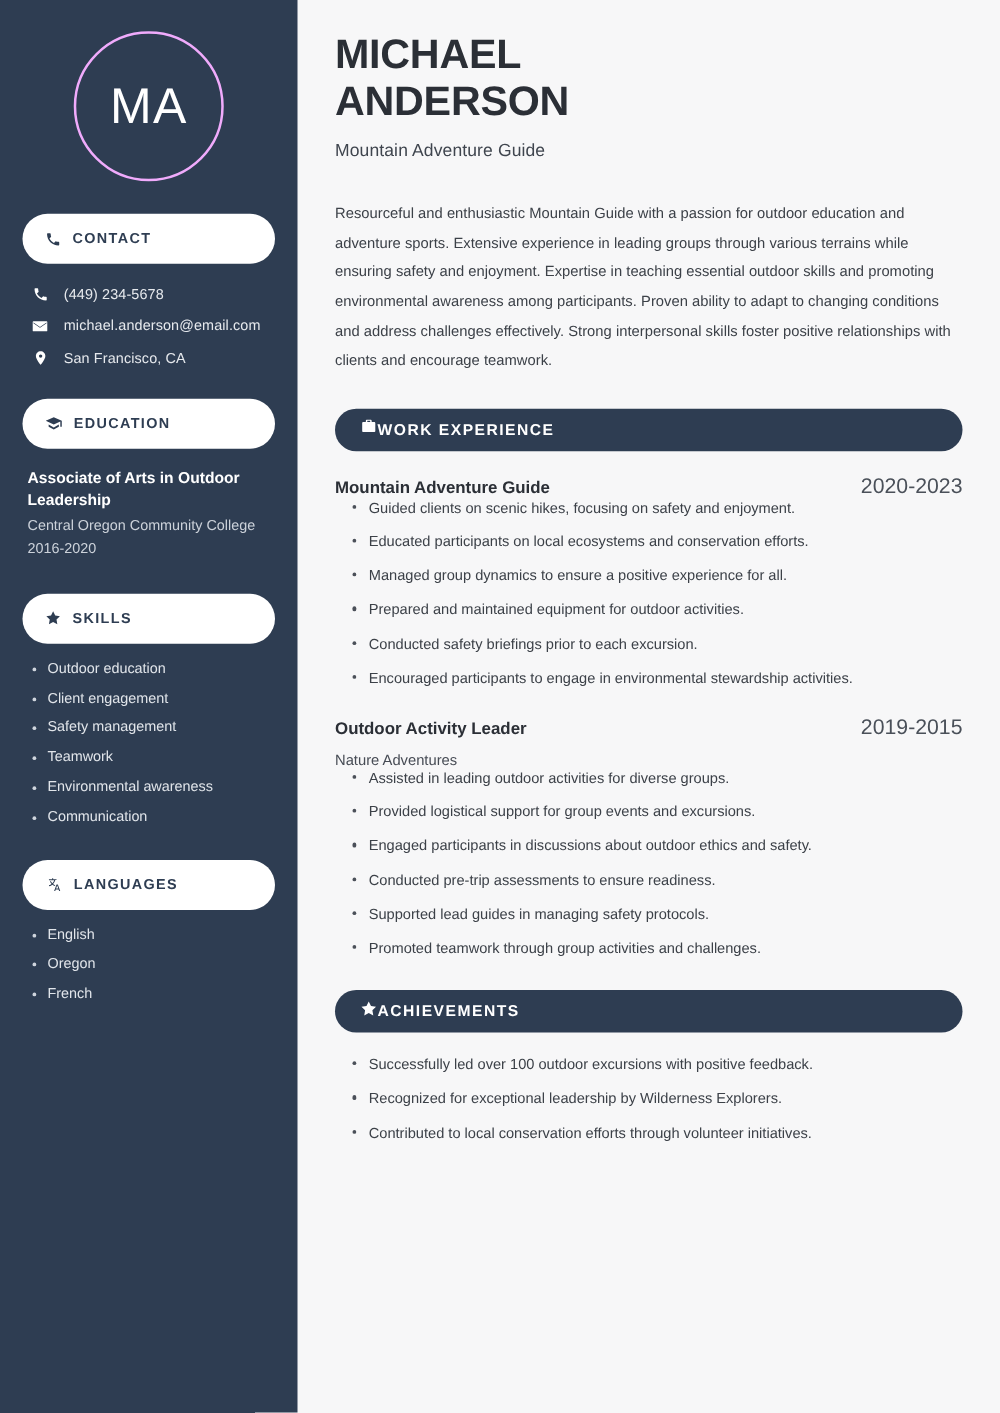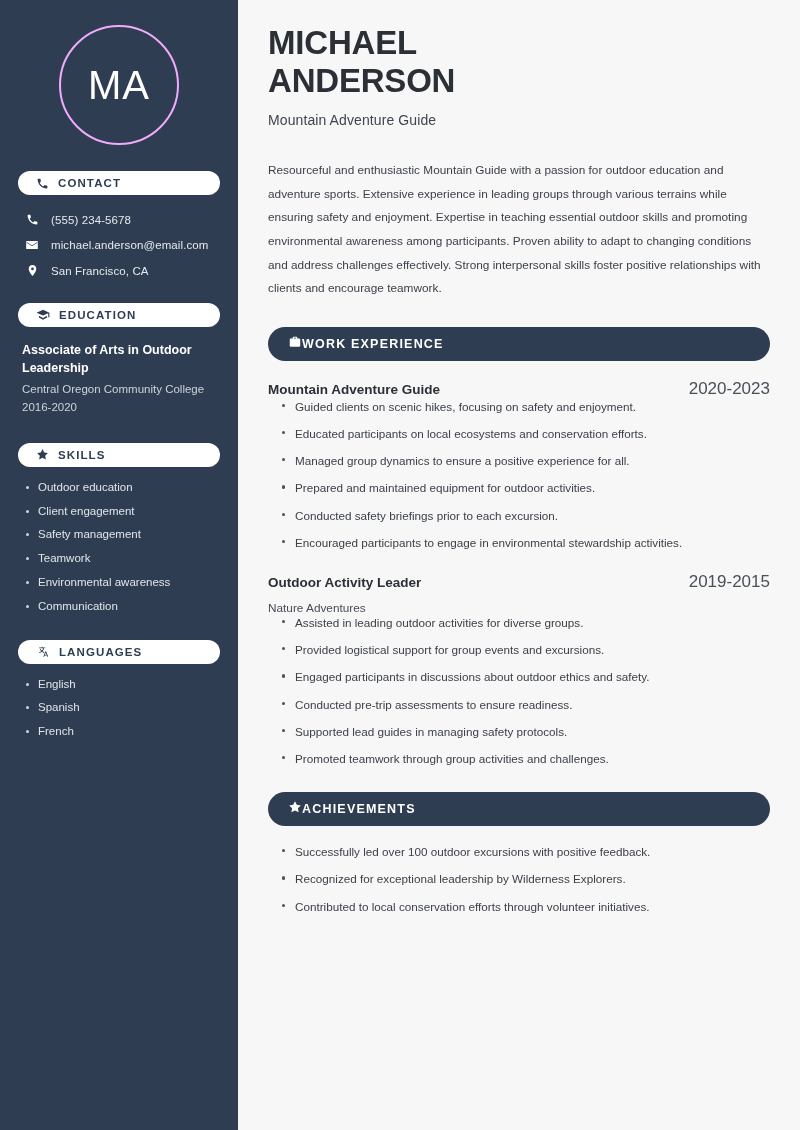--- a/index.html
+++ b/index.html
@@ -50,21 +50,21 @@
     font-weight: 400;
     letter-spacing: 1px;
     color: #ffffff;
     line-height: 1;
   }
 
   
   .pill {
     background: #ffffff;
     border-radius: 30px;
-    height: 24px;
+    height: 40px;
     display: flex;
     align-items: center;
     gap: 9px;
     padding: 0 18px;
     margin-bottom: 14px;
   }
   .pill .pill-label {
     font-size: 11.5px;
     font-weight: bold;
     letter-spacing: 1.1px;
@@ -238,21 +238,21 @@
       <span class="pill-label">CONTACT</span>
     </div>
 
     <div class="contact-list">
       <div class="contact-row">
         <span class="cicon">
           <svg width="13" height="13" viewBox="0 0 24 24" fill="#ffffff">
             <path d="M6.6 10.8c1.4 2.8 3.8 5.1 6.6 6.6l2.2-2.2c.3-.3.7-.4 1-.2 1.1.4 2.4.6 3.6.6.6 0 1 .4 1 1V20c0 .6-.4 1-1 1C10.6 21 3 13.4 3 4c0-.6.4-1 1-1h3.4c.6 0 1 .4 1 1 0 1.3.2 2.5.6 3.6.1.3 0 .7-.2 1l-2.2 2.2z"></path>
           </svg>
         </span>
-        <span class="ctext">(555) 234-5678</span>
+        <span class="ctext">(449) 234-5678</span>
       </div>
       <div class="contact-row">
         <span class="cicon">
           <svg width="14" height="14" viewBox="0 0 24 24" fill="#ffffff">
             <path d="M3 5h18c.6 0 1 .4 1 1v12c0 .6-.4 1-1 1H3c-.6 0-1-.4-1-1V6c0-.6.4-1 1-1zm9 8L3.6 7.2 3 7v1l9 6 9-6V7l-.6.2L12 13z"></path>
           </svg>
         </span>
         <span class="ctext">michael.anderson@email.com</span>
       </div>
       <div class="contact-row">
@@ -302,21 +302,21 @@
       <span>
         <svg width="14" height="14" viewBox="0 0 24 24" fill="#2e3d52">
           <path d="M11.2 4.2V2.8H9.8v1.4H5.4v1.3h7.2c-.5 1.6-1.4 3-2.6 4.1-.8-.7-1.4-1.6-1.9-2.6H6.7c.6 1.4 1.4 2.6 2.4 3.6-1.1.8-2.4 1.4-3.8 1.8l.5 1.3c1.6-.5 3.1-1.2 4.3-2.2 1 .8 2.2 1.5 3.4 2l.6-1.3c-1.1-.4-2.1-1-3-1.7 1.5-1.5 2.6-3.3 3.1-5.3h1.6V4.2h-4.6zM17.6 11.3h-1.8l-3.3 9h1.5l.8-2.2h3.8l.8 2.2h1.5l-3.3-9zm-2.4 5.5l1.5-4.1 1.5 4.1h-3z"></path>
         </svg>
       </span>
       <span class="pill-label">LANGUAGES</span>
     </div>
 
     <ul class="side-list">
       <li>English</li>
-      <li>Spanish</li>
+      <li>Oregon</li>
       <li>French</li>
     </ul>
 
   </aside>
 
   <main class="main">
 
     <h1 class="name">
       <span>MICHAEL</span><br>
       <span>ANDERSON</span>

